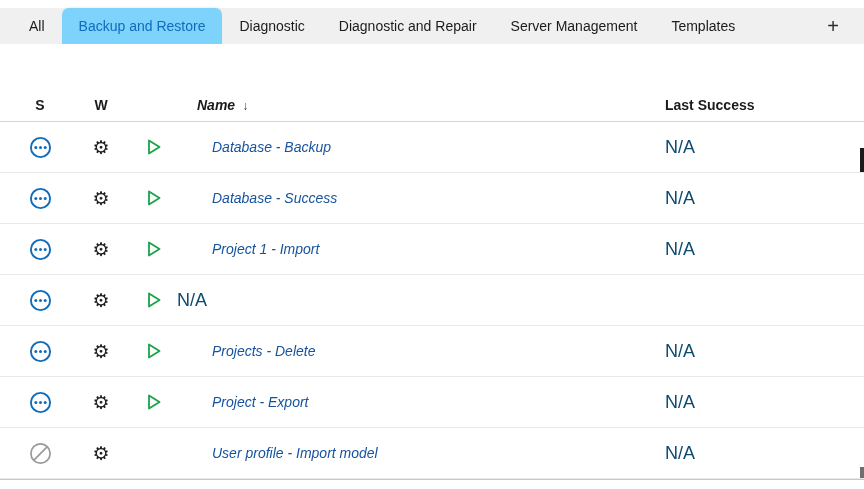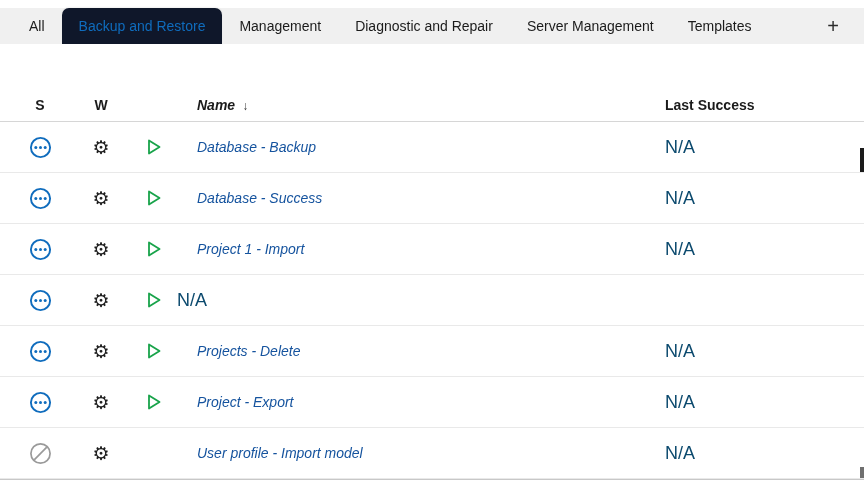--- a/index.html
+++ b/index.html
@@ -24,21 +24,21 @@
   }
   .tab {
     display: flex; align-items: center;
     padding: 0 17px;
     font-size: 14px;
     color: var(--text, #1b1b1b);
     cursor: pointer;
     white-space: nowrap;
   }
   .tab.selected {
-    background: #0f172a;
+    background: #7dd3fc;
     color: var(--accent, #0f6cbd);
     border-radius: 7px 7px 0 0;
     box-shadow: 0 -1px 2px rgba(0,0,0,0.06);
   }
   .tab-spacer { flex: 1; }
   .add-tab {
     display: flex; align-items: center; justify-content: center;
     width: 34px;
     font-size: 20px;
     font-weight: 400;
@@ -80,20 +80,21 @@
 
   .th.c-s, .th.c-w { font-size: 14px; }
   .th.c-name { gap: 7px; }
   .sort { font-size: 12px; font-weight: 400; color: #3a3a3a; position: relative; top: 1px; }
 
   .job-link {
     font-size: 14px;
     color: var(--link, #15539e);
     text-decoration: none;
     cursor: pointer;
+    margin-left: 15px;
   }
   .last-val { font-size: 18px; color: #0c4a6e; }
 
   
   .icon-btn { display: inline-flex; align-items: center; justify-content: center; cursor: pointer; }
   .ellipsis-icon { color: var(--accent, #0f6cbd); }
   .play-icon { color: var(--green, #18a34a); }
   .prohibit-icon { color: var(--disabled, #9a9a9a); }
   .gear-glyph {
     font-size: 19px;
@@ -109,21 +110,21 @@
   .clip-bottom { width: 4px; height: 11px; bottom: 1px; background: #6f6f6f; }
 </style>
 </head>
 <body>
 
 <div class="page">
 
   <div class="tab-bar">
     <div class="tab">All</div>
     <div class="tab selected">Backup and Restore</div>
-    <div class="tab">Management</div>
+    <div class="tab">Diagnostic</div>
     <div class="tab">Diagnostic and Repair</div>
     <div class="tab">Server Management</div>
     <div class="tab">Templates</div>
     <div class="tab-spacer"></div>
     <div class="add-tab">+</div>
   </div>
 
   <div class="table">
 
     <div class="thead">

